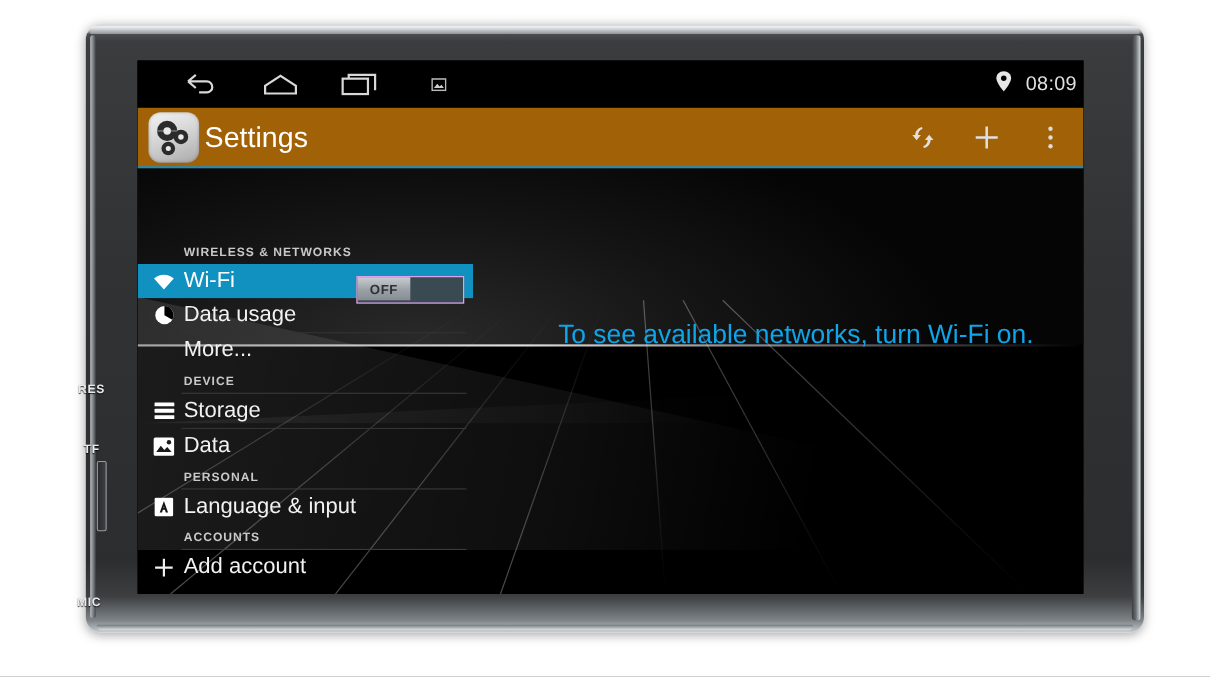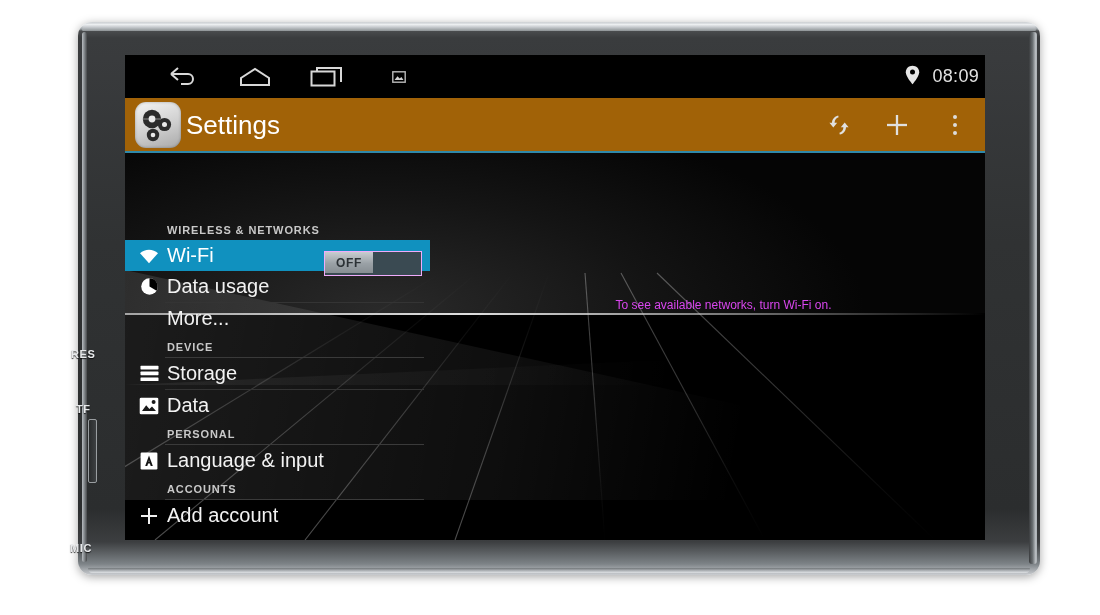--- a/index.html
+++ b/index.html
@@ -202,21 +202,21 @@
     font-family: "Liberation Sans", sans-serif;
   }
 
   
   .pane-msg {
     position: absolute; left: 305px; top: 98px;
     width: 555px; height: 387px;
     display: flex; align-items: center; justify-content: center;
   }
   .pane-msg span {
-    color: #d946ef; font-size: 12px;
+    color: #0ea5e9; font-size: 24px;
     font-family: "Liberation Sans", sans-serif;
     transform: translateY(-42px);
     margin-left: 32px;
   }
 
   
   .gear-icon-bg {
     width: 46px; height: 46px; border-radius: 11px;
     background: linear-gradient(160deg,#f4f4f4 0%, #cfcfcf 55%, #a9a9a9 100%);
     display:flex; align-items:center; justify-content:center;

